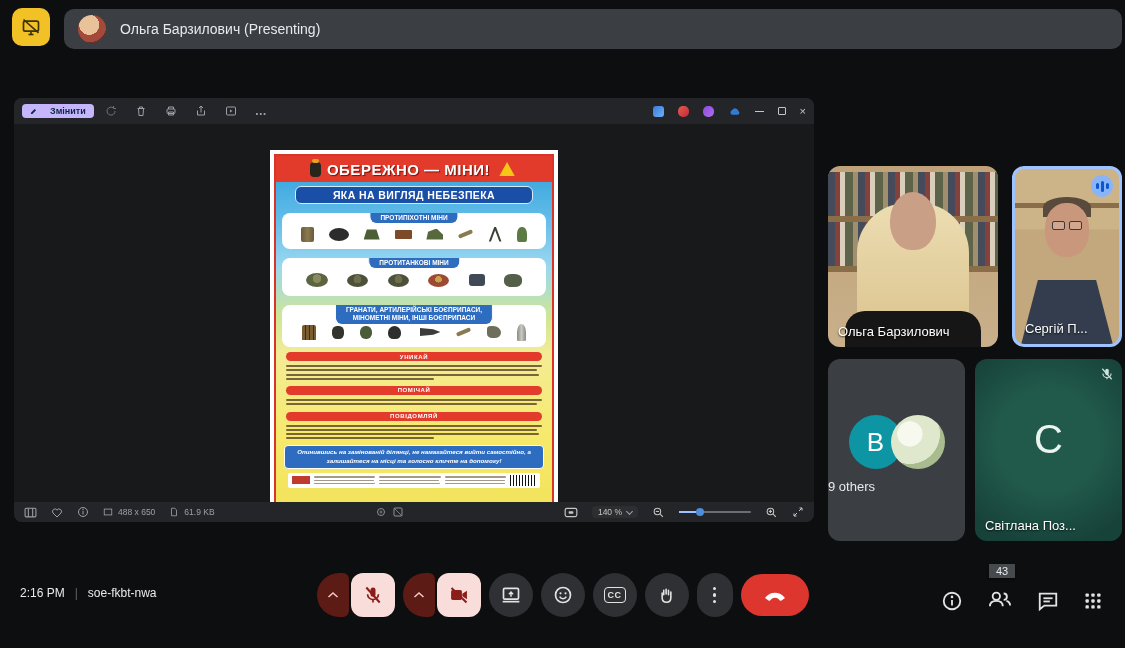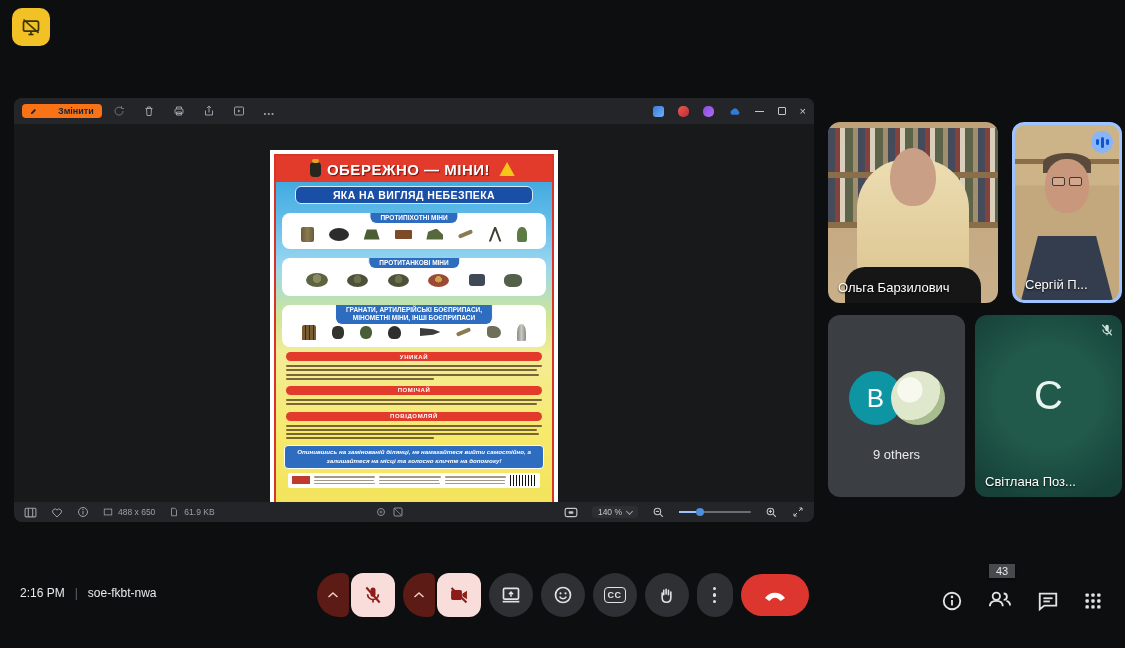--- a/index.html
+++ b/index.html
@@ -13,21 +13,21 @@
     display:flex; align-items:center; justify-content:center; }
   .present-banner { left:64px; top:9px; width:1058px; height:40px; background:#3b3e42; border-radius:10px;
     display:flex; align-items:center; gap:14px; padding:0 14px; }
   .pb-avatar { width:28px; height:28px; border-radius:50%;
     background:radial-gradient(circle at 40% 35%, #e9c29a 0 40%, #a34a3a 41% 70%, #6e2e2e 71%); }
   .pb-text { color:#e8eaed; font-size:14px; }
 
   
   .pwin { left:14px; top:98px; width:800px; height:424px; background:#1f2023; border-radius:8px; overflow:hidden; }
   .ptb { position:absolute; left:0; top:0; right:0; height:26px; background:#242528; display:flex; align-items:center; padding:0 8px; gap:4px; }
-  .edit-btn { display:flex; align-items:center; gap:20px; background:#f97316; color:#0d2740;
+  .edit-btn { display:flex; align-items:center; gap:12px; background:#c4b5fd; color:#0d2740;
     font-size:9px; font-weight:bold; padding:2px 8px; border-radius:4px; }
   .tbi { width:26px; height:18px; display:flex; align-items:center; justify-content:center; color:#9aa0a6; }
   .fname { position:absolute; left:0; right:0; text-align:center; color:#b7bbbf; font-size:8.5px; pointer-events:none; }
   .wbtns { margin-left:auto; display:flex; align-items:center; gap:14px; }
   .cico { width:11px; height:11px; border-radius:3px; }
   .wmin { width:9px; height:1px; background:#c4c7c5; }
   .wmax { width:8px; height:8px; border:1px solid #c4c7c5; border-radius:1px; }
   .wclose { color:#c4c7c5; font-size:11px; line-height:1; }
 
   .pcanvas { position:absolute; left:0; top:26px; right:0; bottom:20px; background:#18191b; }
@@ -98,21 +98,21 @@
   .ylin { height:3px; background:#f2d024; border-radius:1px; margin:2.5px 0; }
   .pfoot { margin:2px 12px 3px; background:#fff; border-radius:2px; height:15px; display:flex; align-items:center; gap:4px; padding:0 4px; flex:0 0 auto; }
   .pf-chip { width:18px; height:8px; background:#c03a2e; }
   .pf-col { flex:1; }
   .pf-col .tl { margin:1.6px 0; height:1.5px; opacity:.55; }
   .barcode { width:26px; height:11px; background:repeating-linear-gradient(90deg,#111 0 1px,#fff 1px 3px); }
 
   .cursor { left:516px; top:378px; }
 
   
-  .tile { position:absolute; border-radius:12px; overflow:hidden; background:#3b3e42; }
+  .tile { position:absolute; border-radius:12px; overflow:hidden; background:#3b3e42;margin-top:44px; }
   .tname { position:absolute; left:10px; bottom:8px; color:#fff; font-size:13px; text-shadow:0 1px 2px rgba(0,0,0,.8); white-space:nowrap; }
   .t-photo1 { left:828px; top:122px; width:170px; height:181px;
     background:linear-gradient(180deg,#bfa27a 0,#c9b08a 100%); }
   .bookband { position:absolute; left:0; right:0; height:44px; opacity:.85;
     background:repeating-linear-gradient(90deg,#2e3b55 0 7px,#7a3030 7px 12px,#ddd6c6 12px 17px,#4c5840 17px 25px,#9a8a6a 25px 30px); }
   .shelfline { position:absolute; left:0; right:0; height:6px; background:#8a6d49; }
   .hair { position:absolute; left:50%; transform:translateX(-50%); bottom:-8px; width:112px; height:152px;
     background:linear-gradient(180deg,#ecddb2,#d9c08a); border-radius:50px 50px 34px 34px; }
   .face1 { position:absolute; left:50%; transform:translateX(-50%); top:26px; width:46px; height:58px;
     background:#c99f85; border-radius:50% 50% 46% 46%; }
@@ -133,21 +133,21 @@
   .audioind { position:absolute; top:6px; right:6px; width:22px; height:22px; border-radius:50%; background:#8ab4f8;
     display:flex; align-items:center; justify-content:center; gap:2px; }
   .audioind i { width:3px; background:#0b57d0; border-radius:2px; }
 
   .t-others { left:828px; top:315px; width:137px; height:182px; }
   .ovl { position:absolute; left:50%; top:56px; transform:translateX(-50%); display:flex; }
   .av-b { width:54px; height:54px; border-radius:50%; background:#0e95a3; color:#fff; font-size:26px;
     display:flex; align-items:center; justify-content:center; z-index:1; }
   .av-p { width:54px; height:54px; border-radius:50%; margin-left:-12px; z-index:2;
     background:radial-gradient(circle at 35% 35%, #f7f9ef 0 25%, #dfe8cc 26% 60%, #a8bc90 61%); }
-  .others-label { position:absolute; left:0; right:0; top:132px; text-align:center; color:#e8eaed; font-size:13px; }
+  .others-label { position:absolute; left:0; right:0; top:120px; text-align:left; color:#e8eaed; font-size:13px; }
 
   .t-svit { left:975px; top:315px; width:147px; height:182px;
     background:radial-gradient(circle at 50% 45%, #215a4b 0 40%, #17423a 85%); }
   .big-c { position:absolute; left:0; right:0; top:58px; text-align:center; color:#eaf5f0; font-size:40px; }
   .micoff-sm { position:absolute; top:8px; right:8px; }
 
   
   .bb-left { left:20px; top:586px; display:flex; align-items:center; gap:10px; color:#e8eaed; font-size:12px; }
   .bb-sep { color:#5f6368; }
   .controls { left:50%; top:573px; transform:translateX(-50%); display:flex; align-items:center; gap:8px; }
@@ -171,20 +171,24 @@
 
 <div id="stage">
 
   <div class="abs share-chip">
     <svg width="20" height="20" viewBox="0 0 24 24">
       <rect x="3" y="5" width="18" height="12" rx="2" fill="none" stroke="#3d3305" stroke-width="2"></rect>
       <line x1="9" y1="21" x2="15" y2="21" stroke="#3d3305" stroke-width="2"></line>
       <line x1="12" y1="17" x2="12" y2="21" stroke="#3d3305" stroke-width="2"></line>
       <line x1="3" y1="3" x2="21" y2="19" stroke="#3d3305" stroke-width="2"></line>
     </svg>
+  </div>
+  <div class="abs present-banner">
+    <div class="pb-avatar"></div>
+    <div class="pb-text">Ольга Барзилович (Presenting)</div>
   </div>
 
   <div class="abs pwin">
 
     <div class="ptb">
       <div class="edit-btn">
         <svg width="8" height="8" viewBox="0 0 24 24">
             <path d="M3 17l11-11 4 4-11 11H3z" fill="#0d2740"></path>
           </svg>
         <span>Змінити</span>

